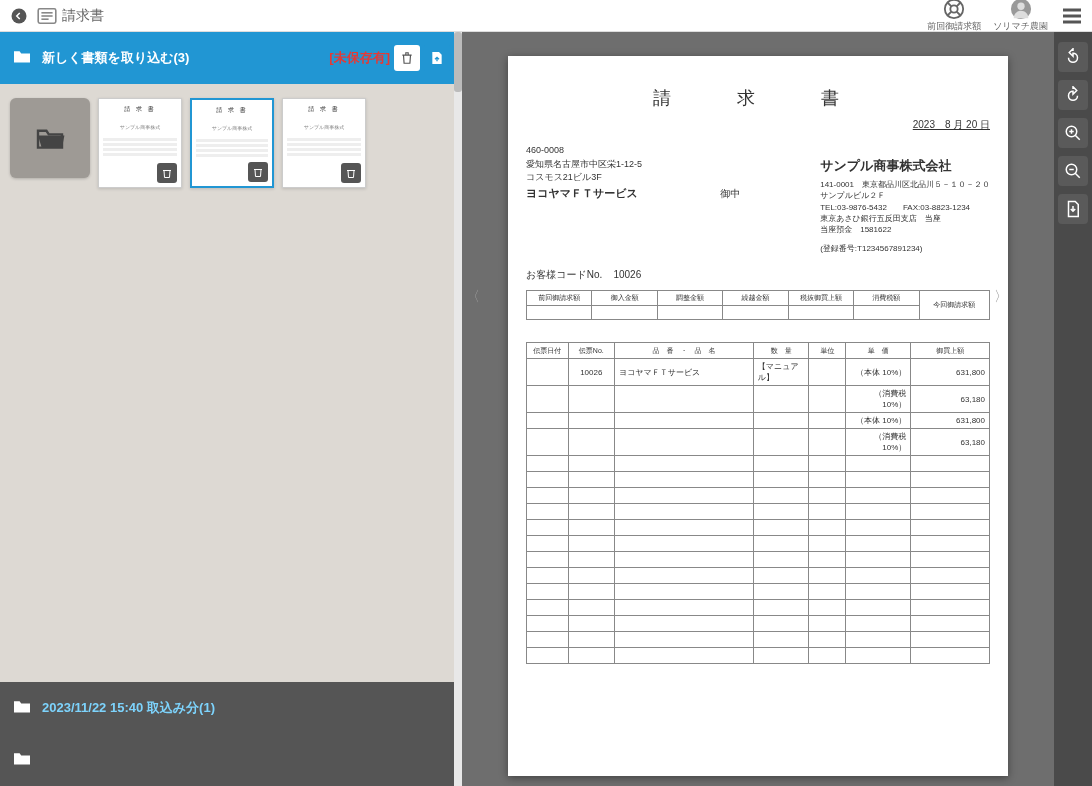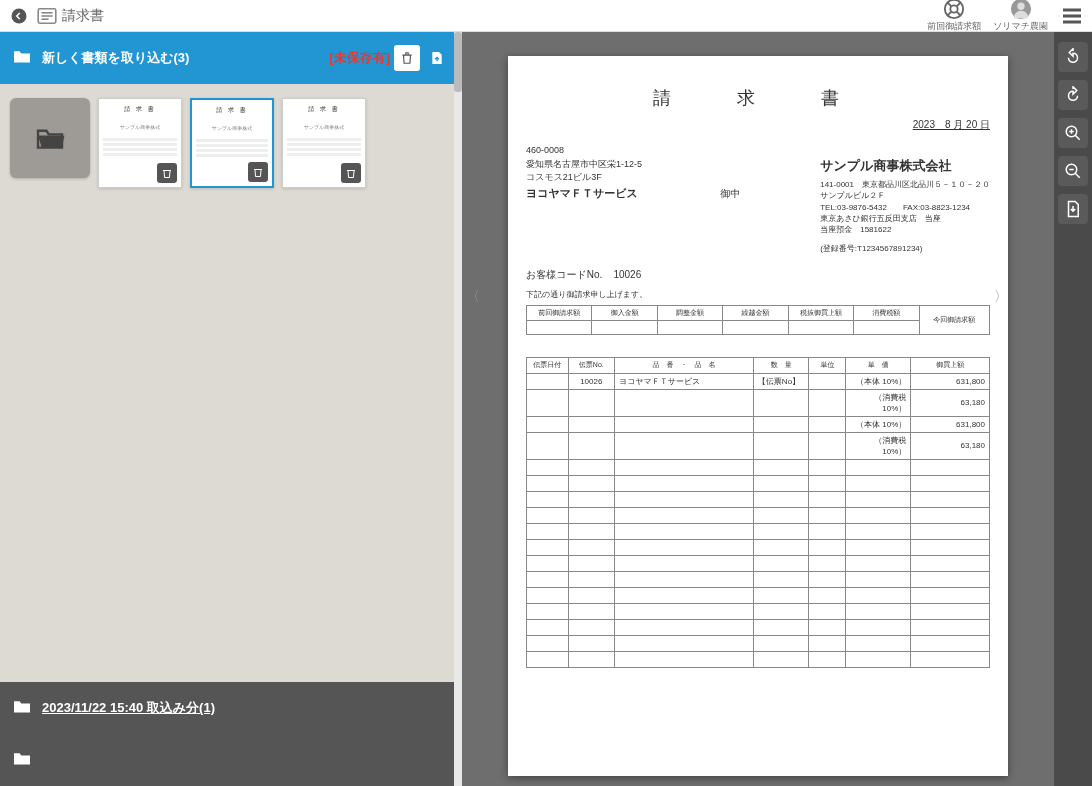--- a/index.html
+++ b/index.html
@@ -15,21 +15,21 @@
     .topbar .menu-btn { width: 24px; height: 24px; margin-left: 12px; cursor: pointer; }
     
     .body { display: flex; height: 754px; }
     
     .left-pane { width: 462px; background: #ddd9d3; display: flex; flex-direction: column; position: relative; }
     .left-pane .scroll-track { position: absolute; right: 0; top: 0; bottom: 0; width: 8px; background: #e8e8e8; }
     .left-pane .scroll-thumb { position: absolute; right: 0; top: 0; width: 8px; height: 60px; background: #bbb; border-radius: 3px; }
     
     .section-hdr { height: 52px; display: flex; align-items: center; padding: 12px 12px; }
     .section-hdr.blue { background: #2196d3; color: #fff; }
-    .section-hdr.gray { background: #555; color: #ffffff; text-decoration: underline; }
+    .section-hdr.gray { background: #555; color: #7dd3fc; }
     .section-hdr .folder-ic { width: 20px; height: 20px; margin-right: 10px; }
     .section-hdr .label { font-size: 13px; font-weight: bold; flex: 1; }
     .section-hdr .unsaved { color: #e53935; font-size: 13px; font-weight: bold; margin-right: 0; }
     .section-hdr .hdr-btn { width: 26px; height: 26px; margin-left: 4px; background: #fff; border-radius: 3px; display: flex; align-items: center; justify-content: center; cursor: pointer; }
     
     .thumbs-row { padding: 14px 10px; display: flex; gap: 8px; flex: 1; align-items: flex-start; }
     .add-card { width: 80px; height: 80px; background: #9e9a95; border-radius: 6px; display: flex; align-items: center; justify-content: center; cursor: pointer; box-shadow: 0 1px 3px rgba(0,0,0,0.2); }
     .thumb { width: 84px; height: 90px; background: #fff; border: 1px solid #ccc; position: relative; cursor: pointer; box-shadow: 0 1px 3px rgba(0,0,0,0.15); }
     .thumb.selected { border: 2px solid #2196d3; }
     .thumb .mini-title { font-size: 6px; text-align: center; margin-top: 6px; letter-spacing: 2px; }
@@ -257,21 +257,20 @@
           </div>
         </div>
 
         <div class="cust-code">
           <span>お客様コードNo.</span>
           &nbsp;&nbsp;
           <span>10026</span>
         </div>
 
         <div class="thanks">
-          <div>下記の通り御請求申し上げます。</div>
         </div>
 
         <table class="summary-tbl">
           <tbody>
               <tr>
             <td class="wide">前回御請求額</td>
             <td class="wide">御入金額</td>
             <td class="wide">調整金額</td>
             <td class="wide">繰越金額</td>
             <td class="wide">税抜御買上額</td>
@@ -297,21 +296,21 @@
             <th class="col-name">品　番　・　品　名</th>
             <th class="col-qty">数　量</th>
             <th class="col-unit">単位</th>
             <th class="col-price">単　価</th>
             <th class="col-amt">御買上額</th>
           </tr>
           <tr>
                 <td></td>
                 <td class="c">10026</td>
                 <td class="l">ヨコヤマＦＴサービス</td>
-                <td class="l">【伝票No】</td>
+                <td class="l">【マニュアル】</td>
                 <td></td>
                 <td>（本体 10%）</td>
                 <td>631,800</td>
               </tr>
           <tr>
                 <td></td>
                 <td></td>
                 <td></td>
                 <td></td>
                 <td></td>

